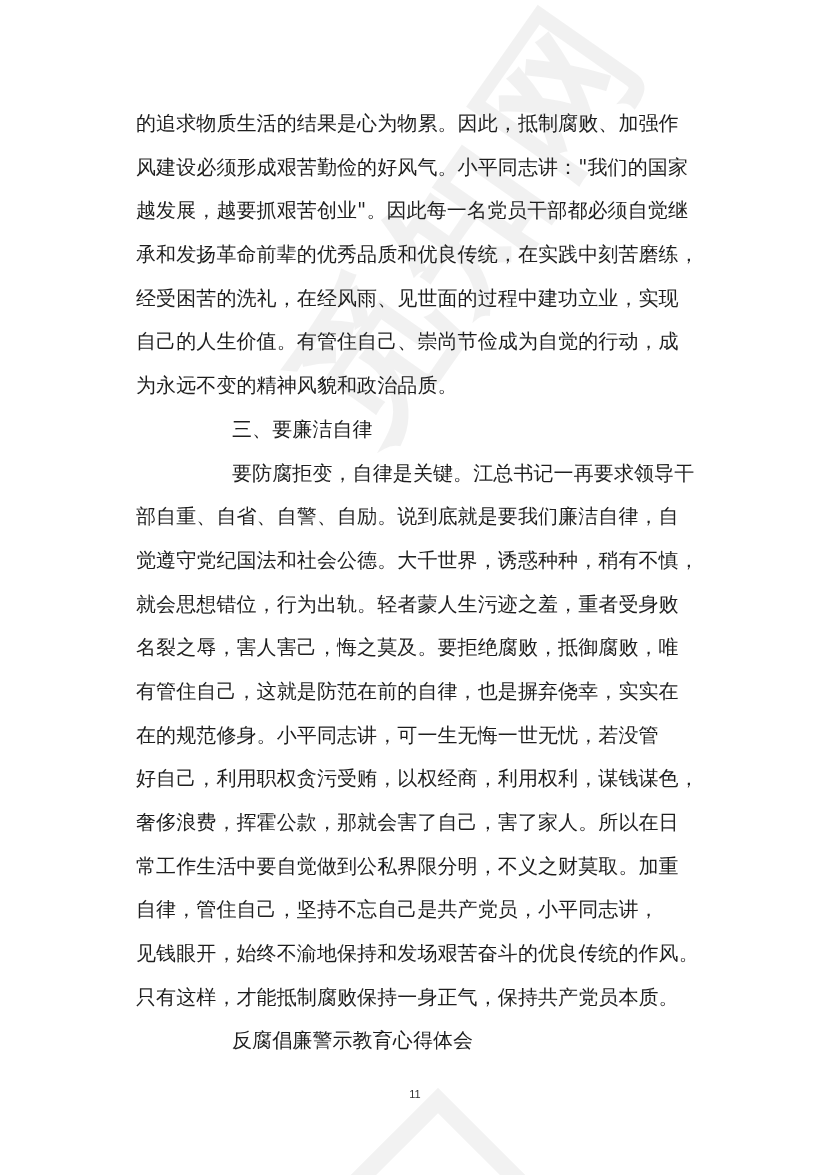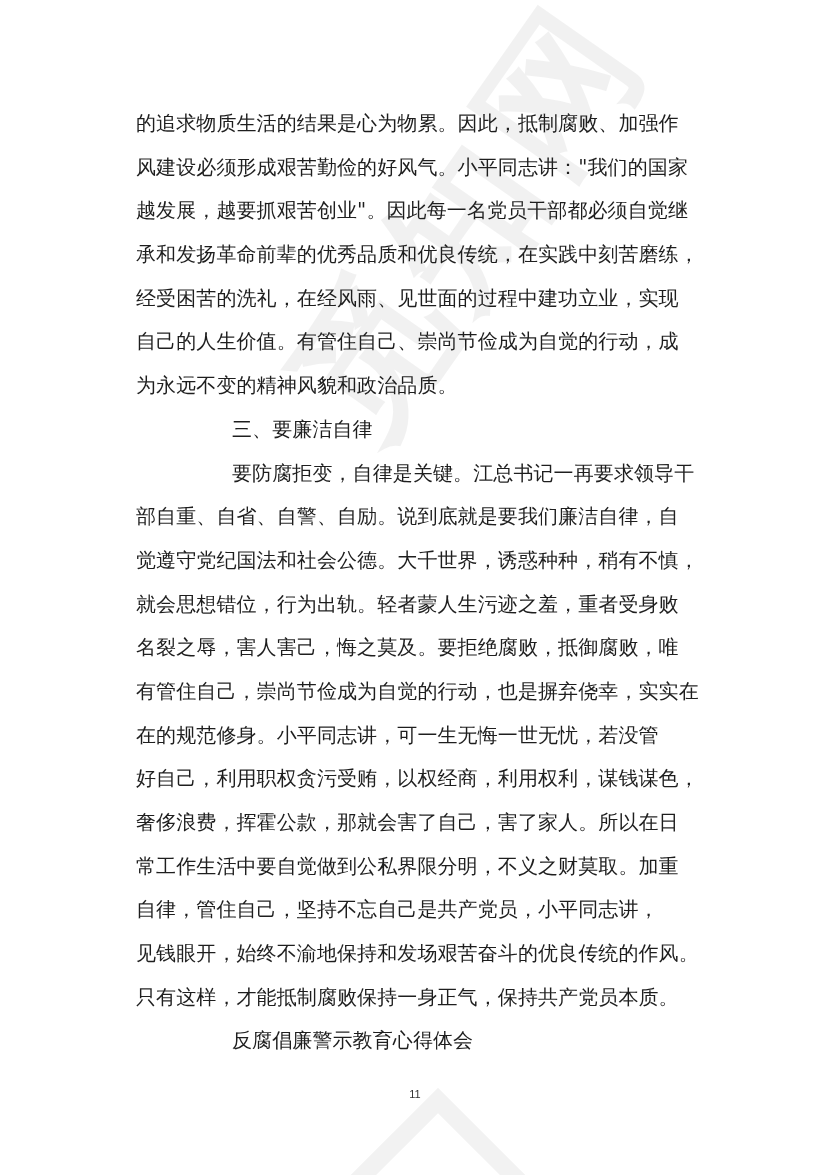--- a/index.html
+++ b/index.html
@@ -93,21 +93,21 @@
     <span class="line">自己的人生价值。有管住自己、崇尚节俭成为自觉的行动，成</span>
     <span class="line">为永远不变的精神风貌和政治品质。</span>
 
     <span class="line indent">三、要廉洁自律</span>
 
     <span class="line indent">要防腐拒变，自律是关键。江总书记一再要求领导干</span>
     <span class="line">部自重、自省、自警、自励。说到底就是要我们廉洁自律，自</span>
     <span class="line">觉遵守党纪国法和社会公德。大千世界，诱惑种种，稍有不慎，</span>
     <span class="line">就会思想错位，行为出轨。轻者蒙人生污迹之羞，重者受身败</span>
     <span class="line">名裂之辱，害人害己，悔之莫及。要拒绝腐败，抵御腐败，唯</span>
-    <span class="line">有管住自己，崇尚节俭成为自觉的行动，也是摒弃侥幸，实实在</span>
+    <span class="line">有管住自己，这就是防范在前的自律，也是摒弃侥幸，实实在</span>
     <span class="line">在的规范修身。小平同志讲，可一生无悔一世无忧，若没管</span>
     <span class="line">好自己，利用职权贪污受贿，以权经商，利用权利，谋钱谋色，</span>
     <span class="line">奢侈浪费，挥霍公款，那就会害了自己，害了家人。所以在日</span>
     <span class="line">常工作生活中要自觉做到公私界限分明，不义之财莫取。加重</span>
     <span class="line">自律，管住自己，坚持不忘自己是共产党员，小平同志讲，</span>
     <span class="line">见钱眼开，始终不渝地保持和发场艰苦奋斗的优良传统的作风。</span>
     <span class="line">只有这样，才能抵制腐败保持一身正气，保持共产党员本质。</span>
 
     <span class="line indent">反腐倡廉警示教育心得体会</span>
   </div>

